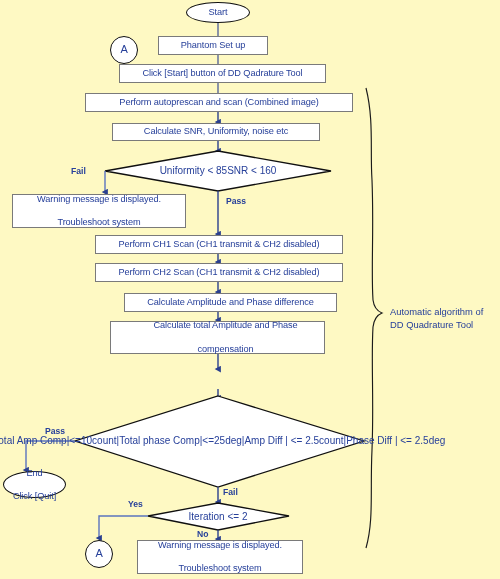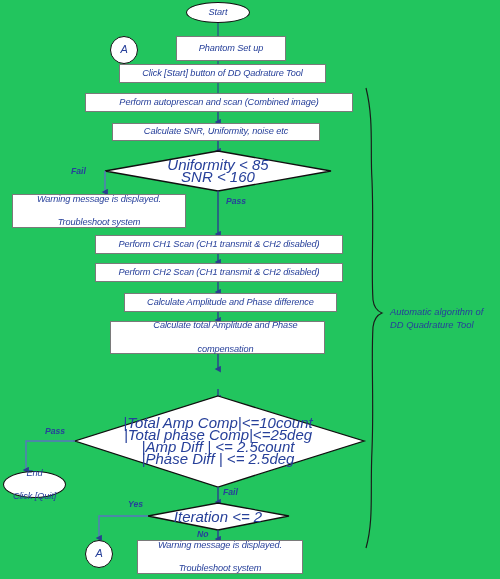--- a/index.html
+++ b/index.html
@@ -7,23 +7,22 @@
     padding: 0;
     background: #ffffff;
   }
   body {
     font-family: "Liberation Sans", sans-serif;
   }
   #canvas {
     position: relative;
     width: 500px;
     height: 579px;
-    background: #22c55e;
+    background: #fef9c3;
     overflow: hidden;
-    font-style: italic;
   }
   #flow-svg {
     position: absolute;
     left: 0;
     top: 0;
     width: 500px;
     height: 579px;
   }
   .node {
     position: absolute;
@@ -54,26 +53,26 @@
   .connector {
     border: 1.4px solid #101010;
     border-radius: 50%;
     background: #ffffff;
     font-size: 11px;
     color: #27409A;
   }
   .diamond-label {
     position: absolute;
     display: flex;
-    flex-direction: column;
+    flex-direction: row;
     align-items: center;
     justify-content: center;
     text-align: center;
     color: #27409A;
-    font-size: 15px;
+    font-size: 10px;
     line-height: 11.8px;
     white-space: nowrap;
     z-index: 3;
   }
   .edge-label {
     position: absolute;
     color: #27409A;
     font-size: 8.6px;
     font-weight: bold;
     white-space: nowrap;
@@ -151,21 +150,21 @@
   </svg>
 
   <div class="node terminator" style="left:186px; top:2px; width:64px; height:21px;">
     <span>Start</span>
   </div>
 
   <div class="node connector" style="left:110px; top:36px; width:28px; height:28px;">
     <span>A</span>
   </div>
 
-  <div class="node process" style="left:176px; top:36px; width:110px; height:25px;align-items:center;">
+  <div class="node process" style="left:158px; top:36px; width:110px; height:19px;align-items:center;">
     <span>Phantom Set up</span>
   </div>
 
   <div class="node process" style="left:119px; top:64px; width:207px; height:19px;">
     <span>Click [Start] button of DD Qadrature Tool</span>
   </div>
 
   <div class="node process" style="left:85px; top:93px; width:268px; height:19px;">
     <span>Perform autoprescan and scan (Combined image)</span>
   </div>

